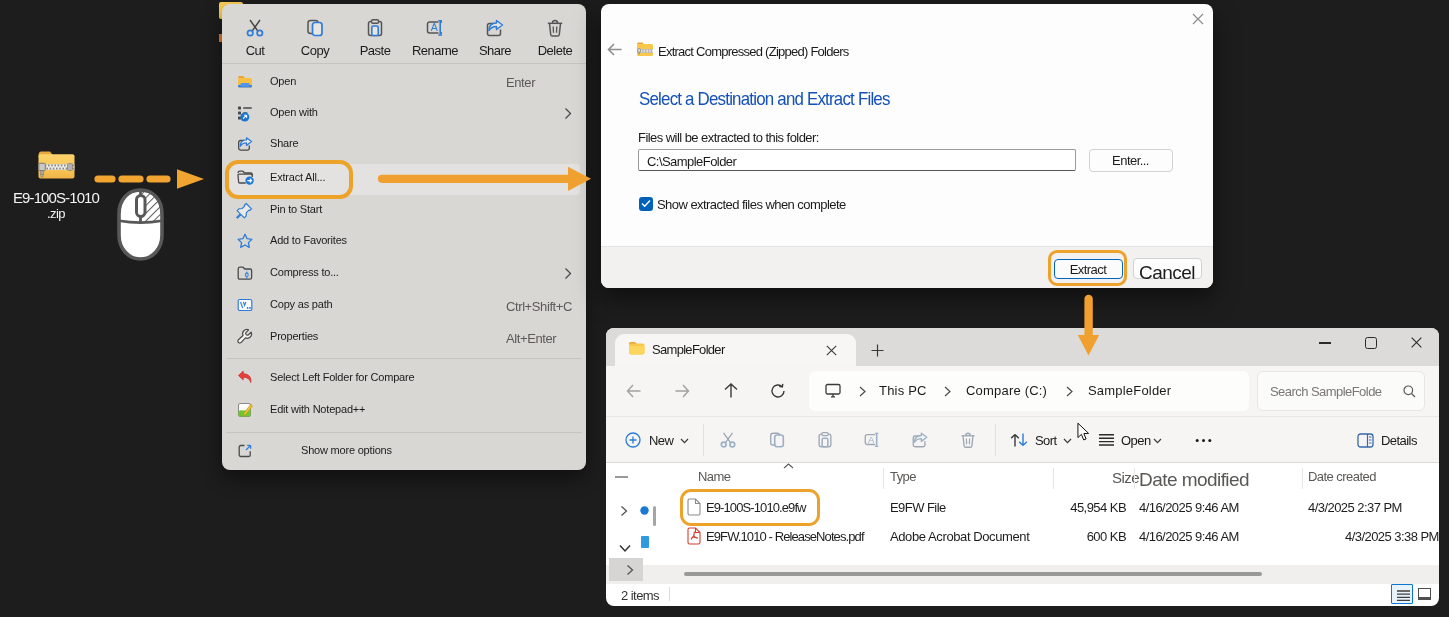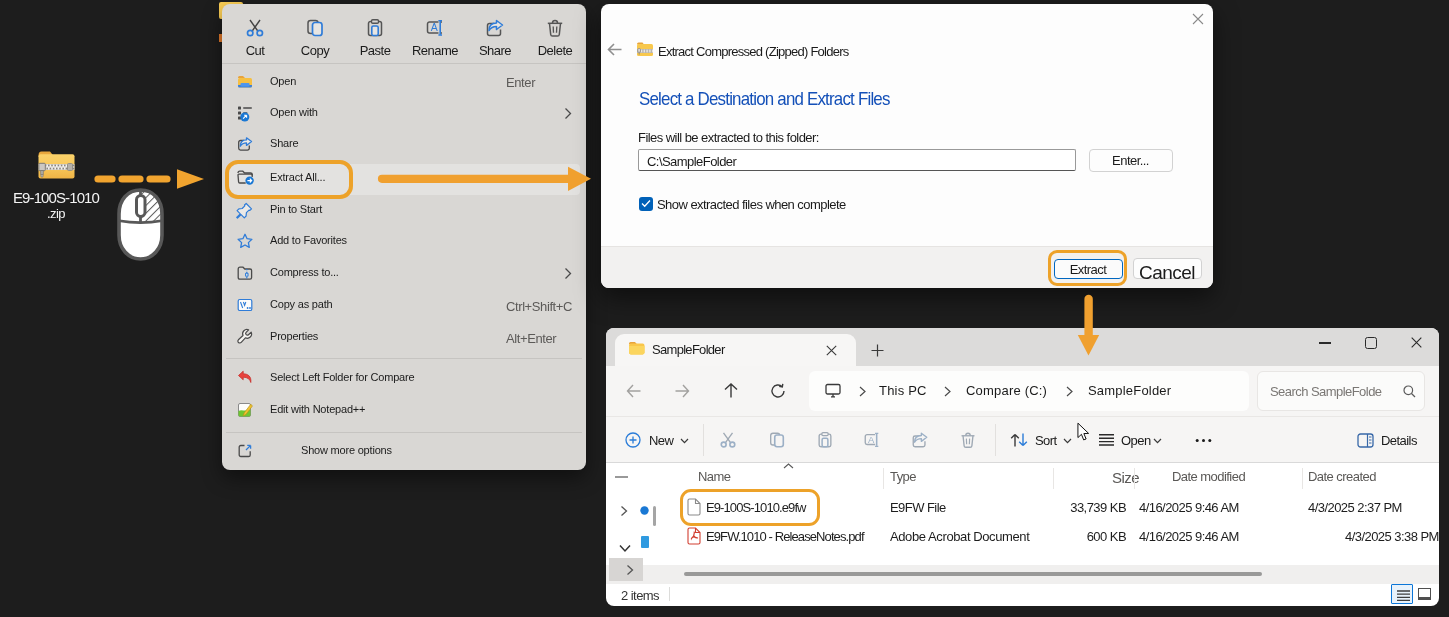--- a/index.html
+++ b/index.html
@@ -425,34 +425,34 @@
   <path d="M12 4 h2.5 M12 7 h2.5 M12 10 h2.5" stroke="#3868a8" stroke-width="1"></path>
 </svg>
 <div class="t" style="left:1381px;top:433px;font-size:13px;color:#1a1a1a;">Details</div>
 
 <div class="t" style="left:698px;top:469px;font-size:13px;color:#5a5856;">Name</div>
 <svg class="ab" style="left:783px;top:462.8px;" width="11" height="6" viewBox="0 0 11 6">
     <path d="M1 5 L5.5 1 L10 5" fill="none" stroke="#5a5a5a" stroke-width="1.1"></path>
   </svg>
 <div class="t" style="left:890px;top:469px;font-size:13px;color:#5a5856;">Type</div>
 <div class="t" style="left:1112px;top:469px;font-size:15px;color:#5a5856;">Size</div>
-<div class="t" style="left:1139px;top:469px;font-size:13px;color:#5a5856;margin-left:33px;">Date modified</div>
+<div class="t" style="left:1139px;top:469px;font-size:19px;color:#5a5856;">Date modified</div>
 <div class="t" style="left:1308px;top:469px;font-size:13px;color:#5a5856;">Date created</div>
 <div class="ab" style="left:883px;top:468px;width:1px;height:21px;background:#e8e6e4;"></div>
 <div class="ab" style="left:1053px;top:468px;width:1px;height:21px;background:#e8e6e4;"></div>
 <div class="ab" style="left:1134px;top:468px;width:1px;height:21px;background:#e8e6e4;"></div>
 <div class="ab" style="left:1302px;top:468px;width:1px;height:21px;background:#e8e6e4;"></div>
 
 <svg class="ab" style="left:687px;top:498px;" width="14" height="18" viewBox="0 0 14 18">
   <path d="M1 2.5 q0-1.5 1.5-1.5 h6 l4.5 4.5 v10 q0 1.5 -1.5 1.5 h-9 q-1.5 0 -1.5 -1.5 z" fill="#fff" stroke="#8a8a8a" stroke-width="1.1"></path>
   <path d="M8.5 1 v4.5 h4.5" fill="none" stroke="#8a8a8a" stroke-width="1.1"></path>
 </svg>
 <div class="t" style="left:706px;top:500px;font-size:13px;letter-spacing:-0.9px;color:#1d1d1d;">E9-100S-1010.e9fw</div>
 <div class="t" style="left:890px;top:500px;font-size:13px;color:#1d1d1d;">E9FW File</div>
-<div class="t" style="left:1026px;top:500px;width:100px;text-align:right;font-size:13px;color:#1d1d1d;">33,739 KB</div>
+<div class="t" style="left:1026px;top:500px;width:100px;text-align:right;font-size:13px;color:#1d1d1d;">45,954 KB</div>
 <div class="t" style="left:1139px;top:500px;font-size:13px;color:#1d1d1d;">4/16/2025 9:46 AM</div>
 <div class="t" style="left:1308px;top:500px;font-size:13px;color:#1d1d1d;">4/3/2025 2:37 PM</div>
 <svg class="ab" style="left:687px;top:527px;" width="14" height="18" viewBox="0 0 14 18">
   <path d="M1 2.5 q0-1.5 1.5-1.5 h6 l4.5 4.5 v10 q0 1.5 -1.5 1.5 h-9 q-1.5 0 -1.5 -1.5 z" fill="#fff" stroke="#d23f31" stroke-width="1.1"></path>
   <path d="M8.5 1 v4.5 h4.5" fill="none" stroke="#d23f31" stroke-width="1.1"></path>
   <path d="M4 12.5 c-0.8 -0.3 0.2 -2.2 2 -3.6 c0.5 -1.6 0.9 -3.3 0.6 -3.8 c-0.4 -0.7 1.2 -0.9 1.3 0 c0.1 0.7 -0.2 1.9 -0.5 3.4 c0.7 1 1.6 1.7 2.9 1.7 c1.4 0 1 1.5 -0.3 1.4 c-1 -0.1 -2.2 -0.6 -3 -1.2 c-1.2 0.4 -2 0.8 -3 3.1 z" fill="#d23f31"></path>
 </svg>
 <div class="t" style="left:706px;top:529px;font-size:13px;letter-spacing:-0.9px;color:#1d1d1d;">E9FW.1010 - ReleaseNotes.pdf</div>
 <div class="t" style="left:890px;top:529px;font-size:13px;letter-spacing:-0.4px;color:#1d1d1d;">Adobe Acrobat Document</div>
 <div class="t" style="left:1026px;top:529px;width:100px;text-align:right;font-size:13px;color:#1d1d1d;">600 KB</div>

